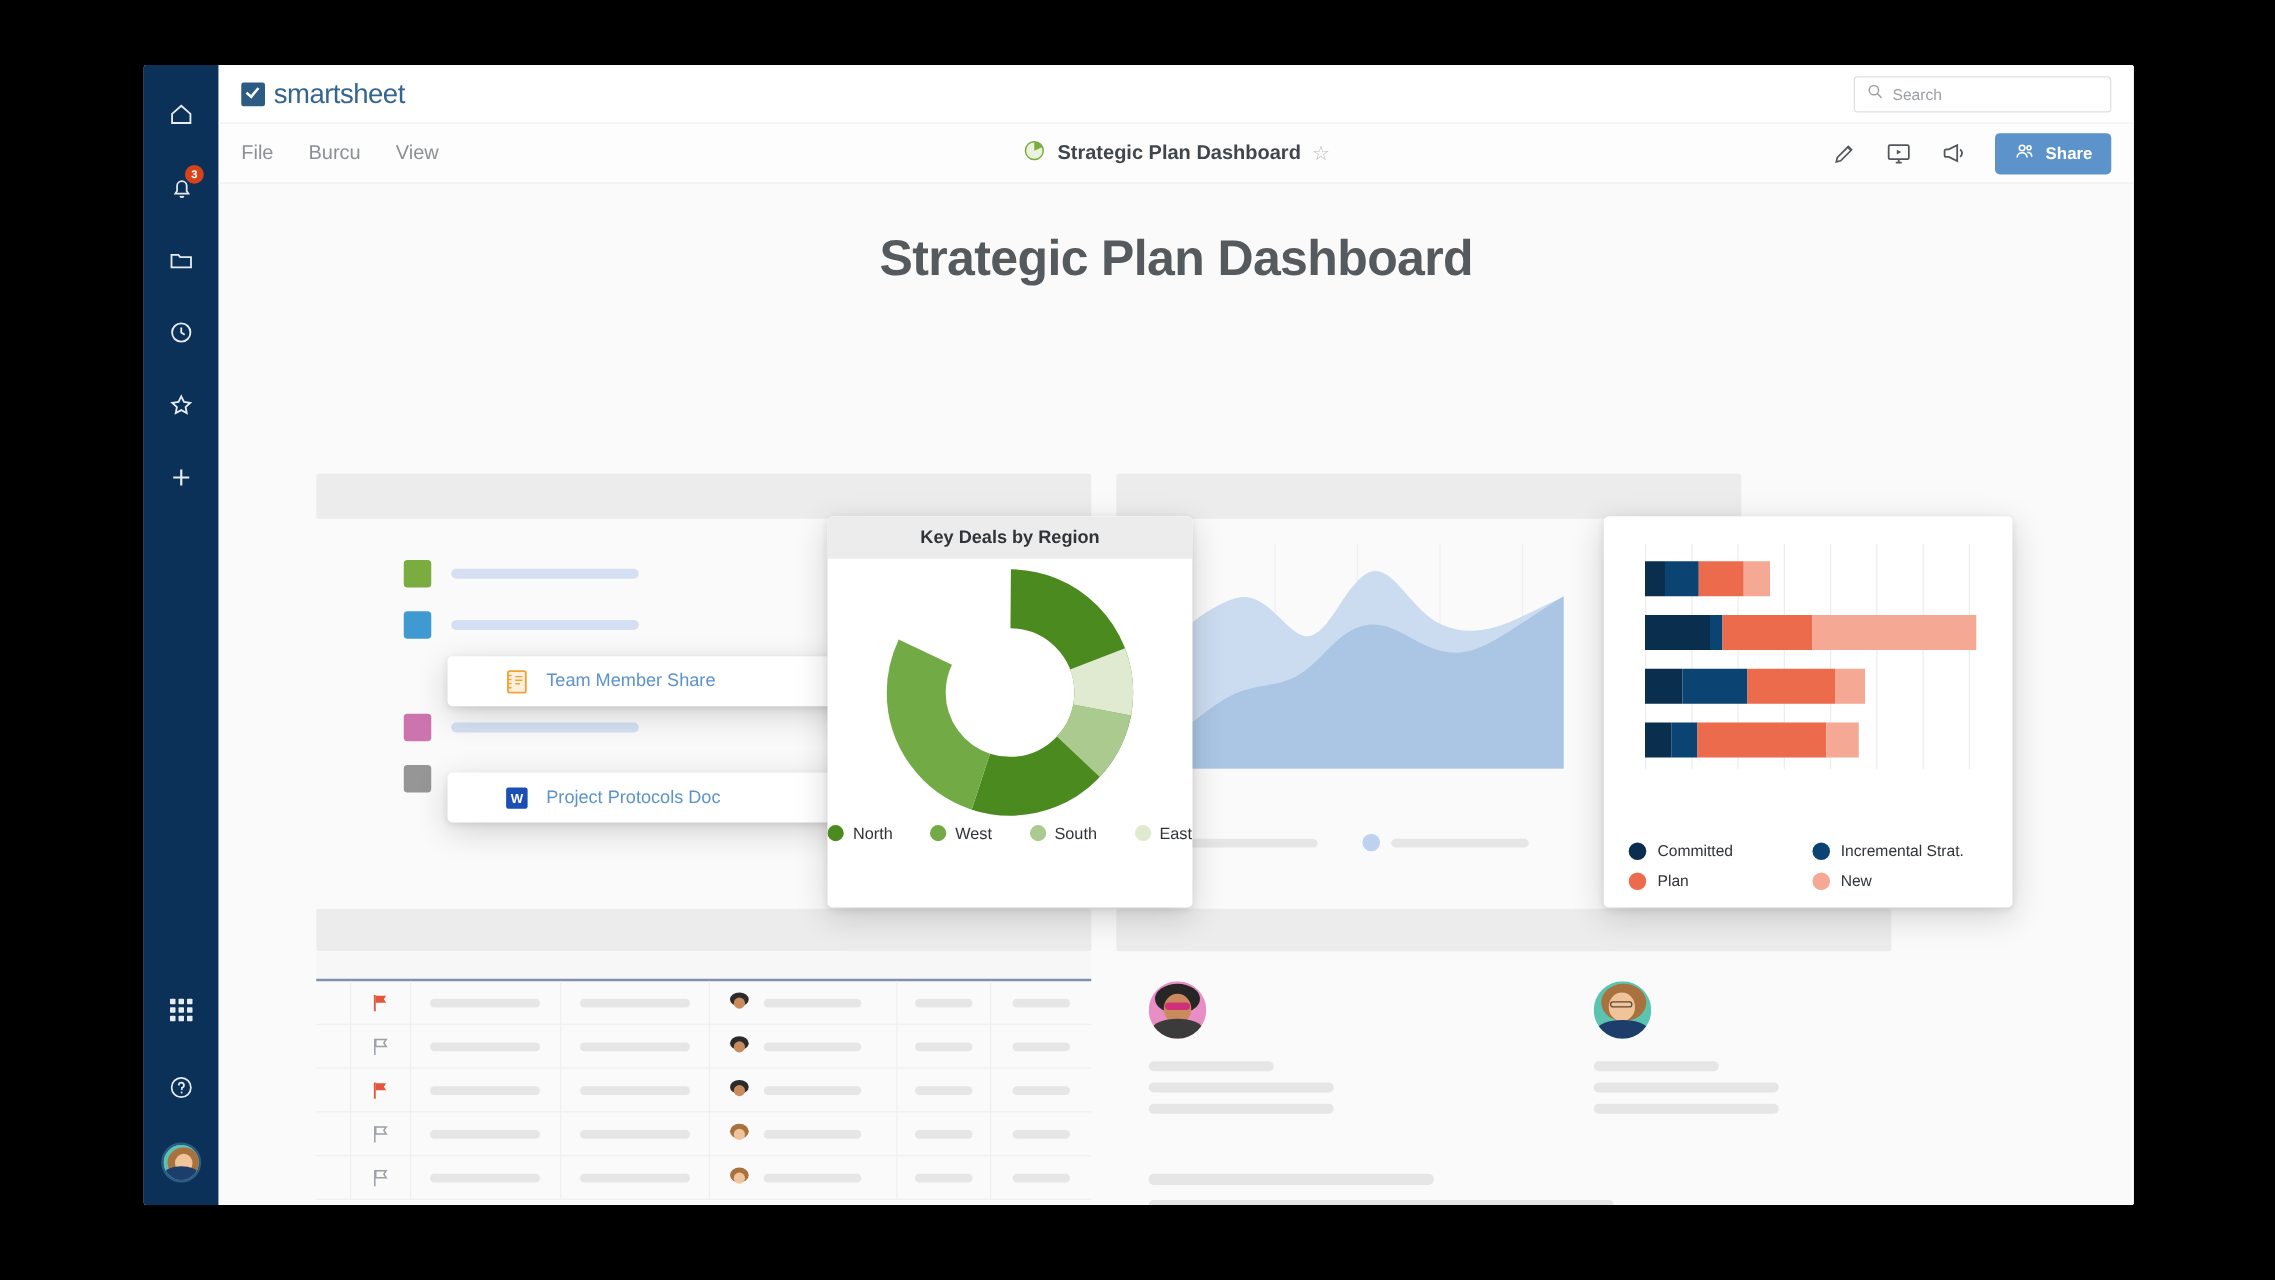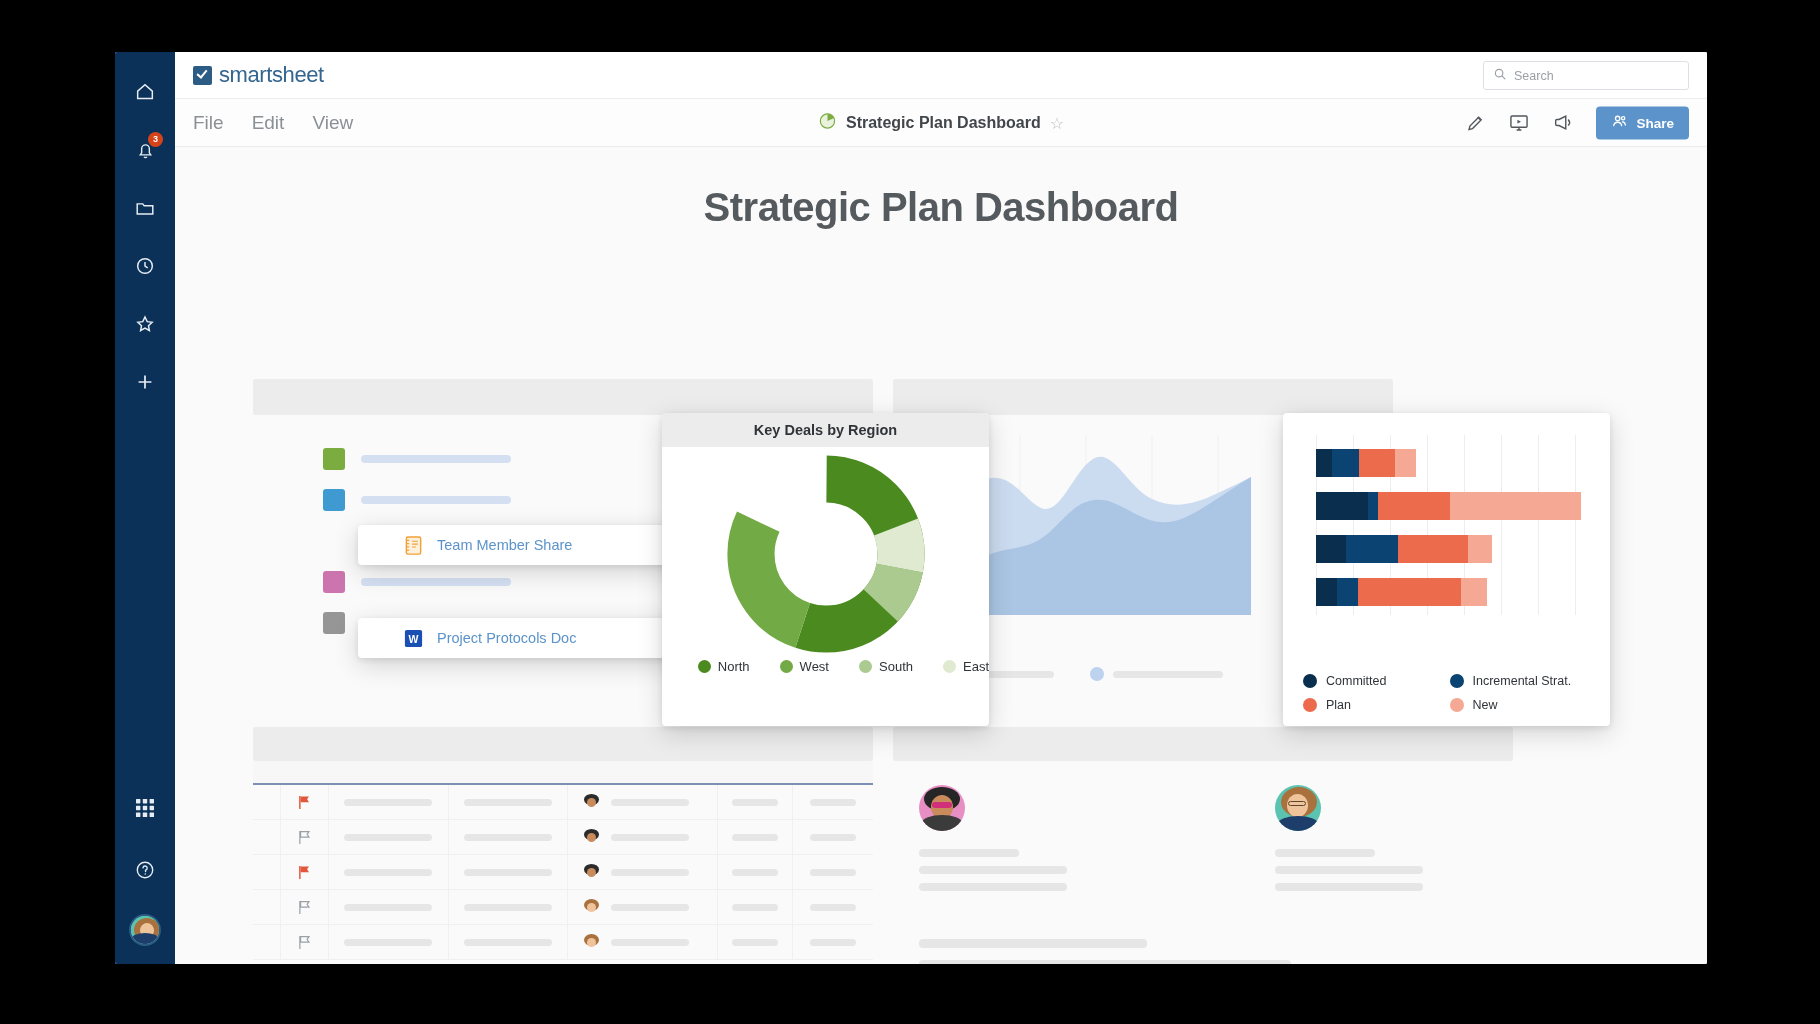--- a/index.html
+++ b/index.html
@@ -79,21 +79,21 @@
     border: none; outline: none; font-size: 12.5px; color: #3c3c3c;
     font-family: "Liberation Sans", sans-serif; width: 100%; background: transparent;
   }
   .searchbox input::placeholder { color: #9b9fa4; }
 
   .menubar {
     height: 48px; background: #fdfdfd; border-bottom: 1px solid #ececec;
     display: flex; align-items: center; padding: 0 18px; position: relative;
   }
   .menu-item {
-    font-size: 19px; color: #8b9096; margin-right: 28px; cursor: pointer;
+    font-size: 16px; color: #8b9096; margin-right: 28px; cursor: pointer;
   }
   .doc-title-wrap {
     position: absolute; left: 50%; top: 50%; transform: translate(-50%, -50%);
     display: flex; align-items: center; gap: 9px; white-space: nowrap;
   }
   .doc-title { font-size: 16px; font-weight: bold; color: #41464b; }
   .star { color: #b9bdc1; font-size: 16px; cursor: pointer; }
   .tools { position: absolute; right: 18px; top: 50%; transform: translateY(-50%);
            display: flex; align-items: center; gap: 22px; }
   .tool-icon { cursor: pointer; display: flex; }
@@ -168,25 +168,25 @@
 
   
   #f-kpi { left: 183px; top: 378px; width: 430px; height: 40px;
            display: flex; align-items: center; gap: 13px; padding-left: 45px; }
   #f-doc { left: 183px; top: 471px; width: 430px; height: 40px;
            display: flex; align-items: center; gap: 13px; padding-left: 45px; }
   .link-label { font-size: 14.5px; color: #5b93ca; }
   .doc-ico { width: 21px; height: 21px; flex: none; }
 
   
-  #f-donut { left: 487px; top: 266px; width: 327px; height: 313px; overflow: hidden; }
+  #f-donut { left: 487px; top: 266px; width: 292px; height: 313px; overflow: hidden; }
   .f-hd { height: 34px; background: #ececec; display: flex; align-items: center; justify-content: center; }
   .f-hd span { font-size: 14.5px; font-weight: bold; color: #303438; }
   .donut-wrap { position: relative; height: 200px; display: flex; align-items: center; justify-content: center; padding-top: 14px; }
-  .donut-legend { display: flex; justify-content: flex-end; gap: 30px; padding-top: 12px; }
+  .donut-legend { display: flex; justify-content: center; gap: 30px; padding-top: 12px; }
   .dl { display: flex; align-items: center; gap: 7px; }
   .dl-dot { width: 13px; height: 13px; border-radius: 50%; }
   .dl-txt { font-size: 13px; color: #303438; }
 
   
   #f-bars { left: 1108px; top: 266px; width: 327px; height: 313px; overflow: hidden; }
   .bars-plot { position: relative; margin: 22px 20px 0 33px; height: 180px; }
   .grid-line { position: absolute; top: 0; bottom: 0; width: 1px; background: #ededed; }
   .bar-row { position: absolute; left: 0; height: 28px; display: flex; }
   .bar-seg { height: 100%; }
@@ -311,21 +311,21 @@
               <circle cx="10.5" cy="10.5" r="6.4"></circle>
                 <path d="M15.2 15.2 L20.5 20.5" stroke-linecap="round"></path>
             </svg>
           </span>
           <input type="text" placeholder="Search" style="">
         </div>
       </div>
 
       <div class="menubar">
         <span class="menu-item">File</span>
-        <span class="menu-item">Edit</span>
+        <span class="menu-item">Burcu</span>
         <span class="menu-item">View</span>
 
         <div class="doc-title-wrap">
           <span>
             <svg width="19" height="19" viewBox="0 0 24 24">
               <circle cx="12" cy="12" r="9" fill="#e8f2dc" stroke="#7aac3f" stroke-width="1.5"></circle>
               <path d="M12 12 L12 3 A9 9 0 0 1 20.2 8.3 Z" fill="#7aac3f"></path>
             </svg>
           </span>
           <span class="doc-title">Strategic Plan Dashboard</span>

